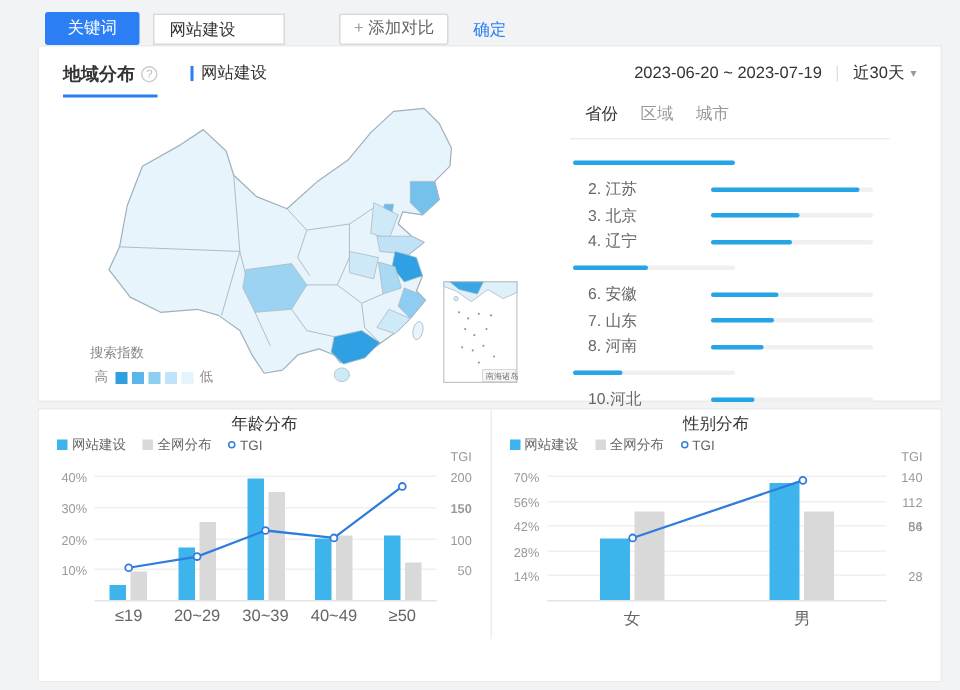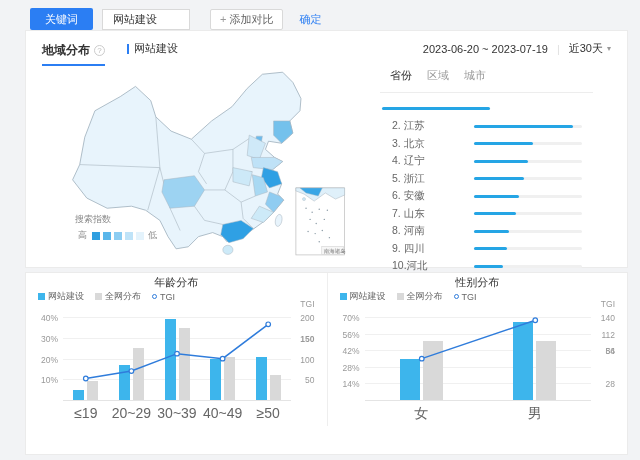--- a/index.html
+++ b/index.html
@@ -3,21 +3,21 @@
 <meta charset="utf-8">
 <style>
   * { margin:0; padding:0; box-sizing:border-box; }
   html,body { width:640px; height:460px; overflow:hidden; }
   body { position:relative; background:#f2f3f5; font-family:"Liberation Sans",sans-serif; color:#333; }
 
   
   .toolbar { position:absolute; left:30px; top:8px; display:flex; align-items:center; }
   .kw-btn { background:var(--accent); color:#fff; font-size:11px; height:22px; line-height:22px; padding:0 15px; border-radius:2px; cursor:pointer; }
   .kw-input { background:#fff; border:1px solid #d9d9d9; height:21px; font-size:11px; padding:0 10px; width:88px; margin-left:9px; color:#333; font-family:inherit; }
-  .add-btn { margin-left:20px; background:#fff; border:1px solid #d9d9d9; height:21px; line-height:19px; font-size:11px; color:#666; padding:0 9px; border-radius:2px; cursor:pointer; }
+  .add-btn { margin-left:36px; background:#fff; border:1px solid #d9d9d9; height:21px; line-height:19px; font-size:11px; color:#666; padding:0 9px; border-radius:2px; cursor:pointer; }
   .add-btn .plus { color:#999; margin-right:3px; }
   .confirm-link { margin-left:16px; color:var(--accent); font-size:11px; cursor:pointer; }
 
   
   .card { position:absolute; left:25px; width:603px; background:#fff; border:1px solid #ebebeb; }
   #card-region { top:30px; height:238px; }
   #card-demo { top:272px; height:183px; }
   .card-header { display:flex; align-items:flex-start; padding:9px 16px 0 16px; height:27px; }
   .card-title-wrap { position:relative; padding-bottom:7px; }
   .card-title { font-size:12px; color:#333; font-weight:bold; }
@@ -26,21 +26,21 @@
   .sub-tab { display:flex; align-items:center; margin-left:22px; font-size:11px; color:#333; padding-top:1px; }
   .tab-marker { display:inline-block; width:2px; height:10px; background:var(--accent); margin-right:5px; }
   .header-right { margin-left:auto; display:flex; align-items:center; font-size:11px; color:#333; padding-top:1px; }
   .hr-sep { color:#e0e0e0; margin:0 9px; }
   .caret { color:#999; font-size:8px; margin-left:4px; }
 
   
   .region-body { display:flex; height:208px; }
   .map-wrap { position:relative; width:350px; height:208px; }
   .map-wrap svg { position:absolute; left:8px; top:0; }
-  .map-legend { position:absolute; left:34px; bottom:24px; font-size:9px; color:#888;margin-left:15px; }
+  .map-legend { position:absolute; left:34px; bottom:8px; font-size:9px; color:#888; }
   .legend-row { display:flex; align-items:center; margin-top:3px; }
   .legend-sq { width:8px; height:8px; margin:0 1.5px; }
   .legend-row .lg-txt { margin:0 3px; }
 
   .rank-panel { flex:1; padding:8px 34px 0 4px; }
   .rank-tabs { display:flex; gap:15px; font-size:11px; color:#999; padding:2px 0 9px 10px; border-bottom:1px solid #ededed; }
   .rank-tab.active { color:#333; }
   .rank-tab { cursor:pointer; }
   .rank-list { padding-top:7px; }
   .rank-row { display:flex; align-items:center; height:17.5px; font-size:10.5px; color:#666; }
@@ -65,21 +65,21 @@
   .axis-col.left .tick { right:5px; }
   .axis-col.right .tick { right:2px; }
   .right-axis-title { position:absolute; top:-10px; right:2px; font-size:8.5px; color:#999; }
   .plot-wrap { flex:1; }
   .plot { position:relative; height:92px; border-bottom:1px solid #e4e4e4; }
   .gridline { position:absolute; left:0; right:0; height:1px; background:#f0f0f0; }
   .bar { position:absolute; bottom:0; }
   .bar.blue { background:var(--bar-blue); }
   .bar.gray { background:var(--bar-gray); }
   .line-svg { position:absolute; left:0; top:0; pointer-events:none; overflow:visible; }
-  .xlabels { position:relative; height:16px; font-size:14px; color:#666;text-decoration:underline; }
+  .xlabels { position:relative; height:16px; font-size:11px; color:#666;text-decoration:underline; }
   .xlabel { position:absolute; top:4px; width:64px; text-align:center; }
 </style>
 </head>
 <body>
 
 <div class="toolbar">
   <div class="kw-btn">关键词</div>
   <input class="kw-input" value="网站建设" style="">
   <div class="add-btn"><span class="plus">+</span><span>添加对比</span></div>
   <div class="confirm-link">确定</div>
@@ -204,21 +204,20 @@
               <div class="rank-fill" style="width: 55%;"></div>
             </div>
           </div>
           <div class="rank-row">
             <span class="rank-name">4. 辽宁</span>
             <div class="rank-track">
               <div class="rank-fill" style="width: 50%;"></div>
             </div>
           </div>
           <div class="rank-row">
-            <span class="rank-name">5. 浙江</span>
             <div class="rank-track">
               <div class="rank-fill" style="width: 46%;"></div>
             </div>
           </div>
           <div class="rank-row">
             <span class="rank-name">6. 安徽</span>
             <div class="rank-track">
               <div class="rank-fill" style="width: 42%;"></div>
             </div>
           </div>
@@ -228,21 +227,20 @@
               <div class="rank-fill" style="width: 39%;"></div>
             </div>
           </div>
           <div class="rank-row">
             <span class="rank-name">8. 河南</span>
             <div class="rank-track">
               <div class="rank-fill" style="width: 32%;"></div>
             </div>
           </div>
           <div class="rank-row">
-            <span class="rank-name">9. 四川</span>
             <div class="rank-track">
               <div class="rank-fill" style="width: 31%;"></div>
             </div>
           </div>
           <div class="rank-row">
             <span class="rank-name">10.河北</span>
             <div class="rank-track">
               <div class="rank-fill" style="width: 27%;"></div>
             </div>
           </div>

